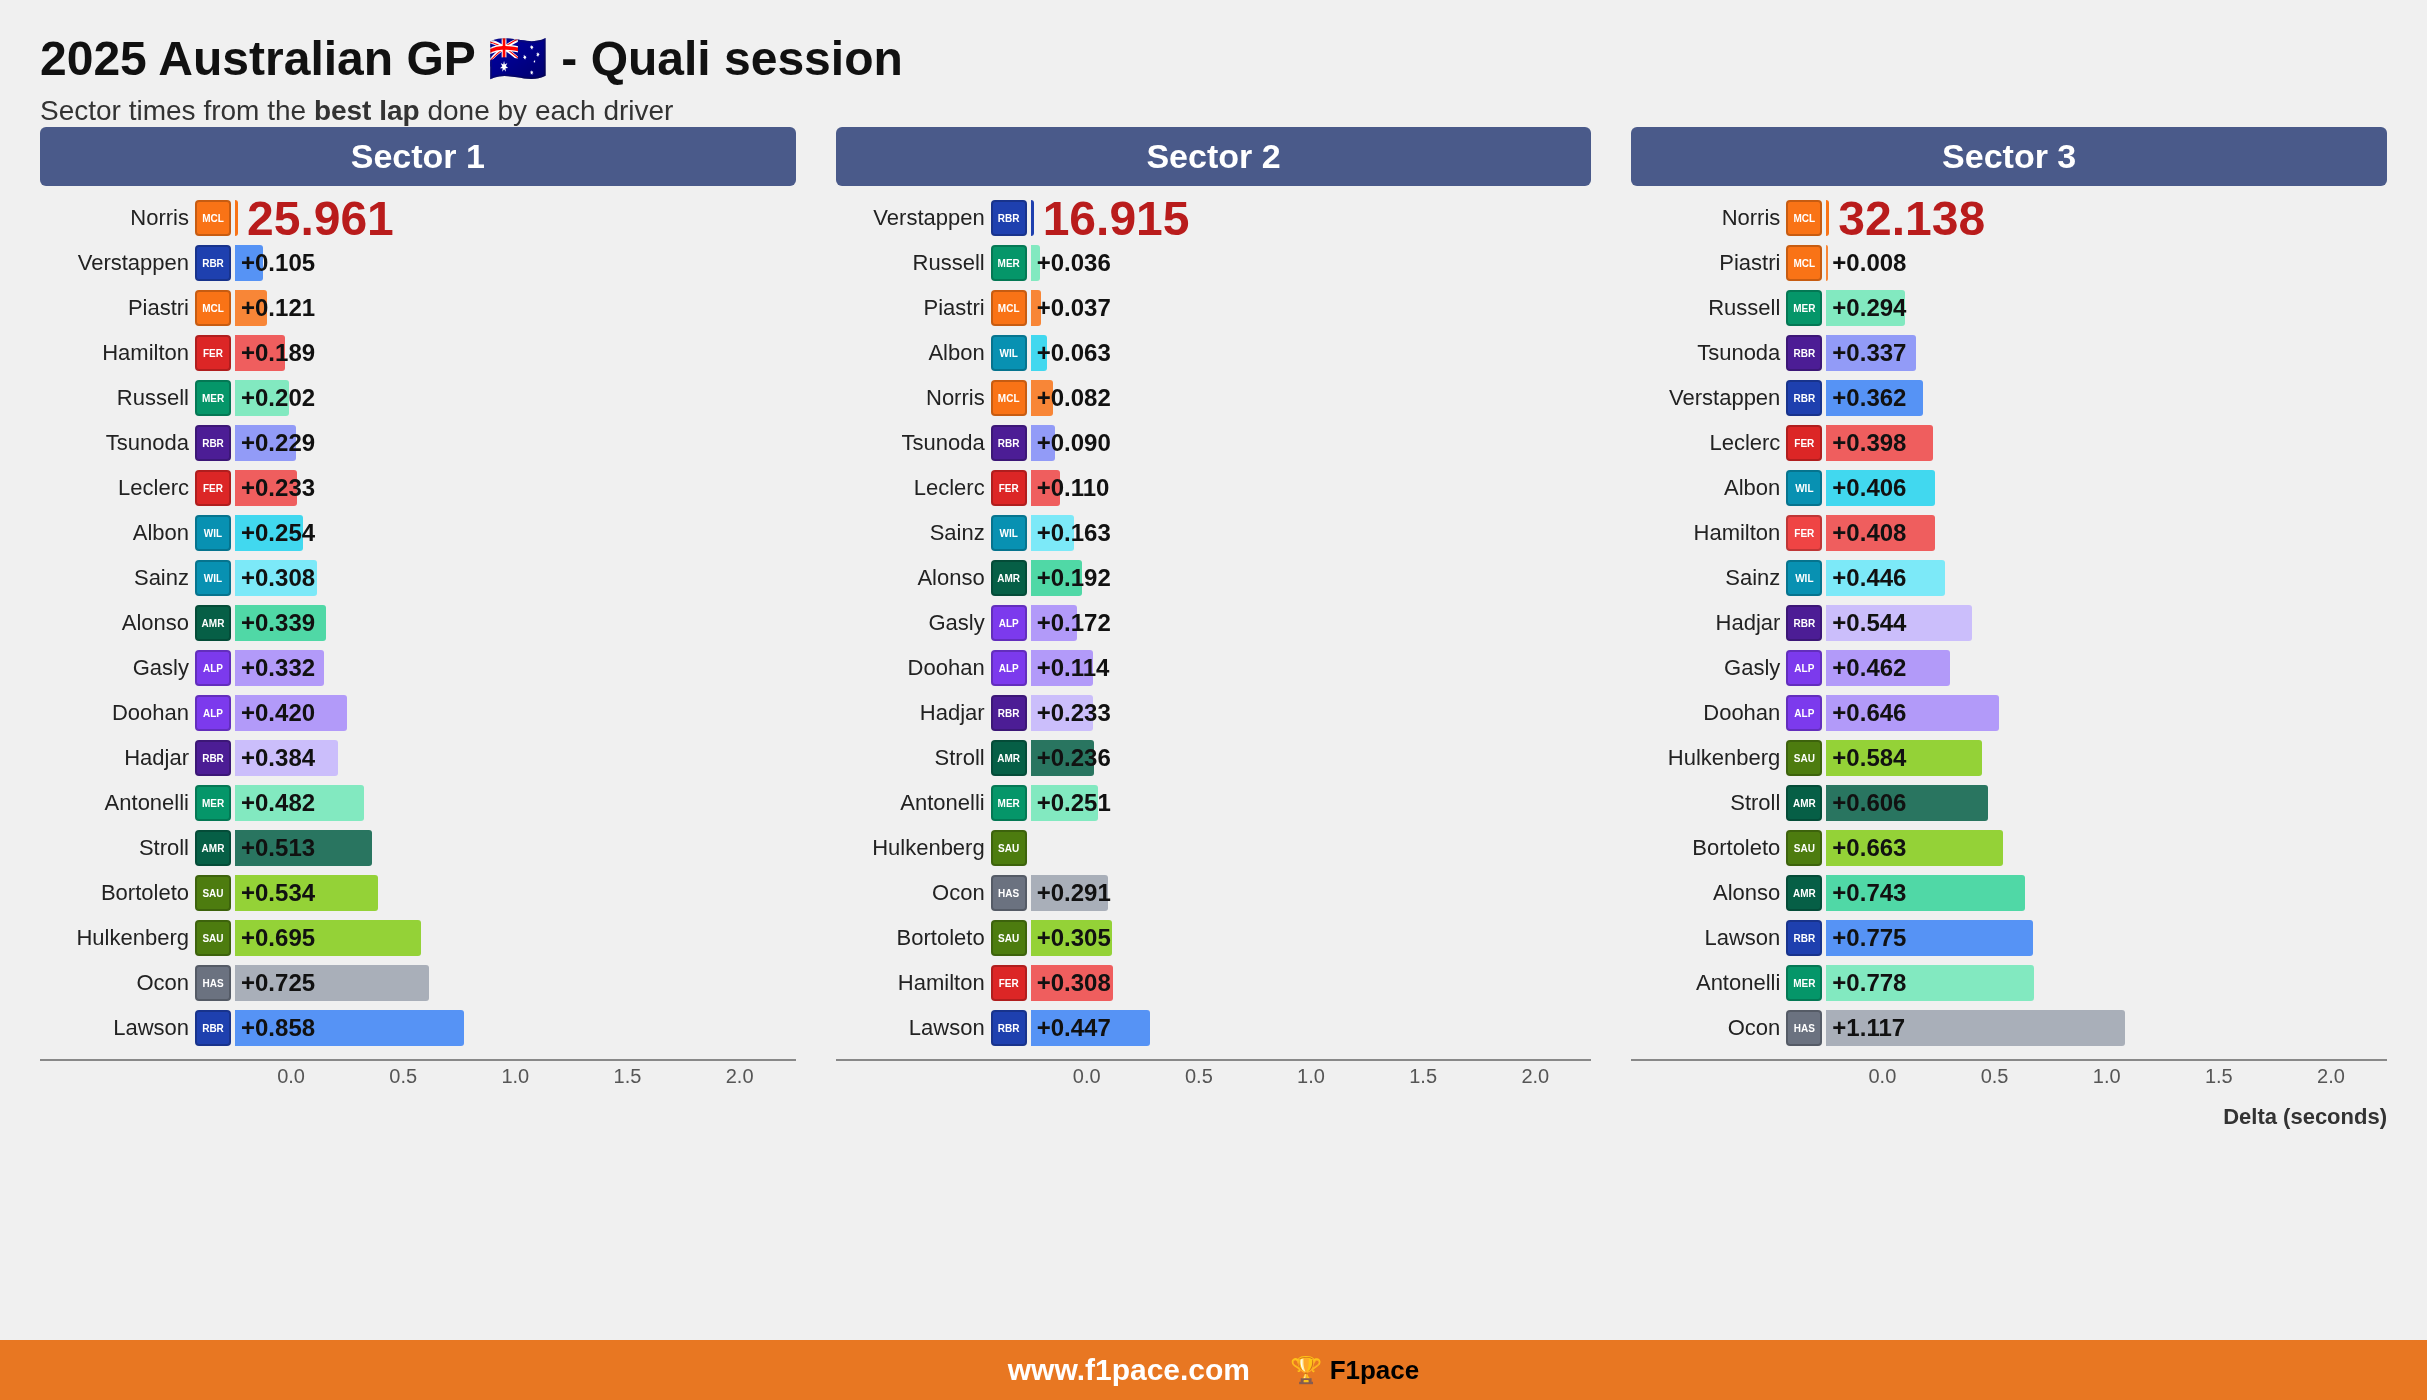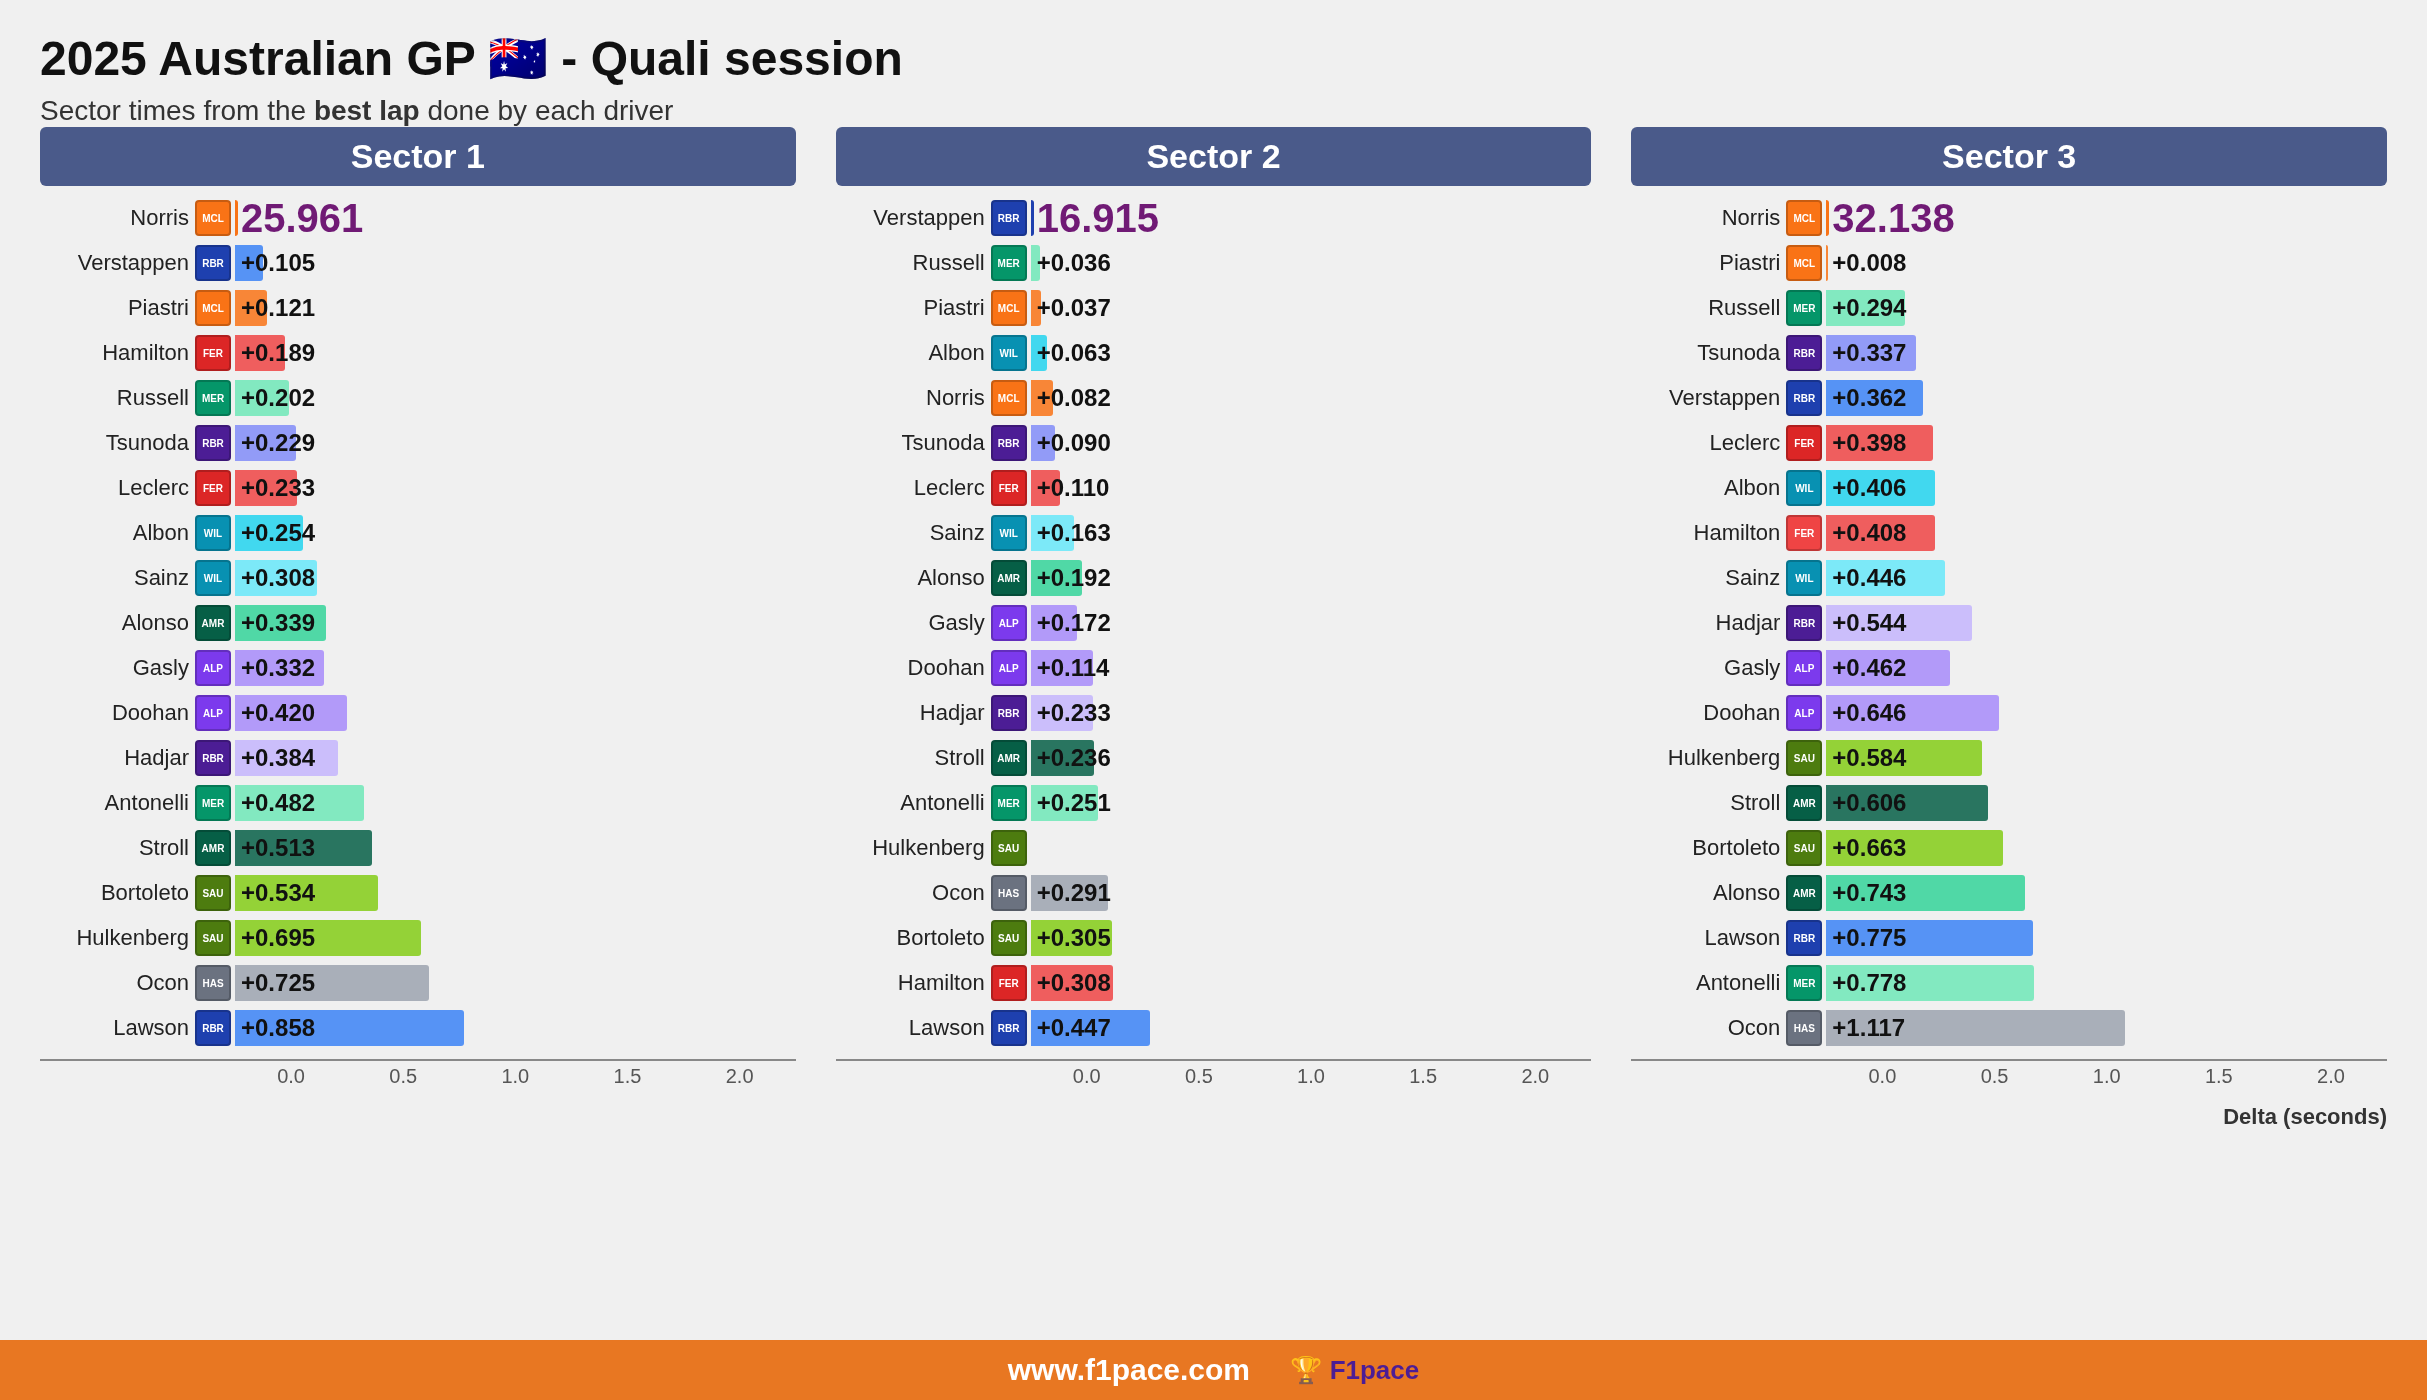--- a/index.html
+++ b/index.html
@@ -91,26 +91,26 @@
     .bar-value {
       position: relative;
       z-index: 1;
       font-size: 24px;
       font-weight: bold;
       color: #111;
       padding-left: 6px;
       white-space: nowrap;
     }
     .best-time {
-      font-size: 40px;
-      font-weight: bold;
-      color: #701a75;
+      font-size: 48px;
+      font-weight: bold;
+      color: #b91c1c;
       position: relative;
       z-index: 1;
-      padding-left: 6px;
+      padding-left: 12px;
     }
     .axis-line {
       border-top: 2px solid #888;
       margin-top: 6px;
       position: relative;
     }
     .axis-labels {
       display: flex;
       padding-left: 195px;
       margin-top: 4px;
@@ -130,21 +130,21 @@
       gap: 40px;
     }
     .footer-url {
       font-size: 30px;
       font-weight: bold;
       color: white;
     }
     .footer-logo {
       font-size: 26px;
       font-weight: bold;
-      color: #4c1d95;
+      color: #000000;
     }
   </style>
 </head>
 <body>
 
 <div class="main-container">
   <div class="title">
     <span>2025 Australian GP</span>
     <span> 🇦🇺 </span>
     <span>- Quali session</span>

